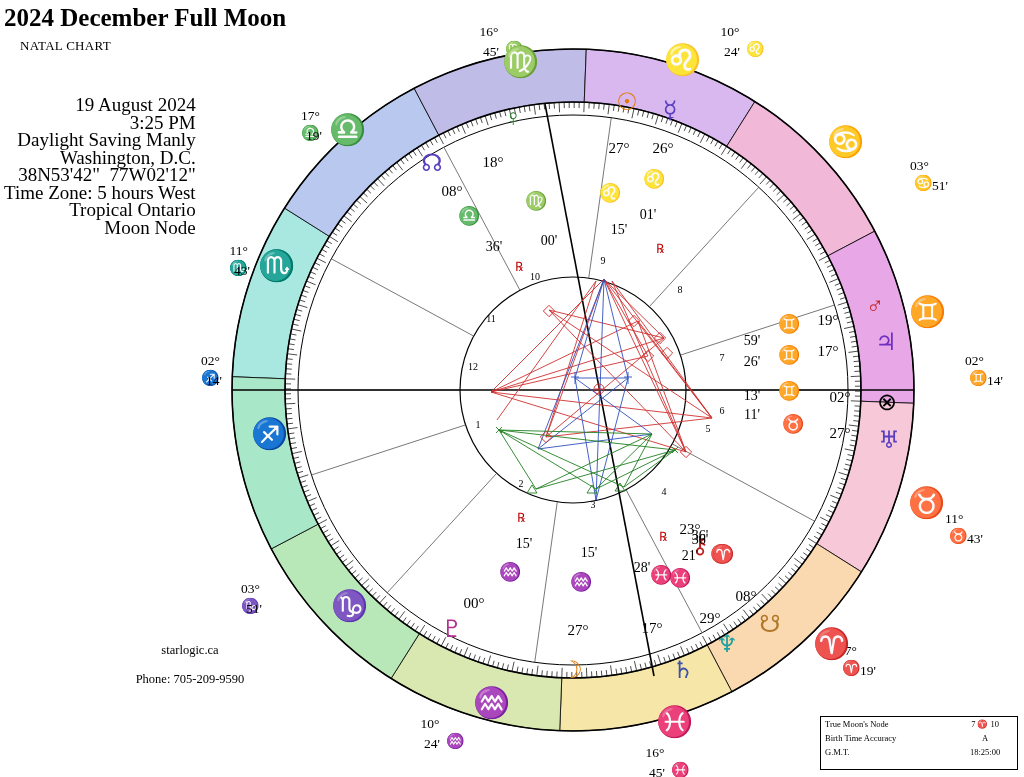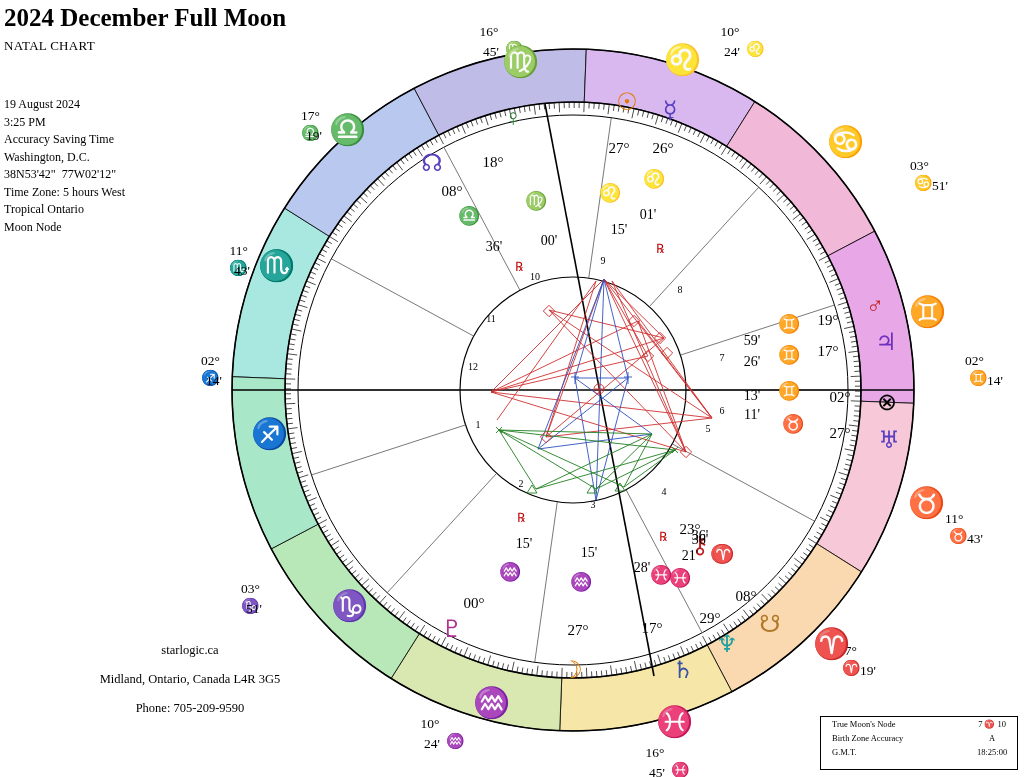--- a/index.html
+++ b/index.html
@@ -3,67 +3,66 @@
 <meta charset="utf-8">
 <style>
   html,body{margin:0;padding:0;}
   body{
     width:1024px;height:777px;background:#ffffff;
     font-family:"Liberation Serif", serif;
     color:#000;position:relative;overflow:hidden;
   }
   .abs{position:absolute;}
   #title{left:4px;top:4px;font-size:25px;font-weight:bold;letter-spacing:0px;}
-  #subtitle{left:4px;top:38px;font-size:13px;letter-spacing:0.3px;}
-  #natal-info{left:4px;top:96px;font-size:12px;line-height:17.5px;}
+  #subtitle{left:20px;top:38px;font-size:13px;letter-spacing:0.3px;}
+  #natal-info{left:4px;top:96px;font-size:19px;line-height:17.5px;text-align:right;}
   #natal-info div{white-space:pre;}
   #footer{left:0px;top:636px;width:300px;text-align:center;font-size:12.5px;line-height:29px;padding-left:40px;}
   #legend{left:820px;top:716px;width:196px;height:52px;border:1px solid #000;font-size:8.5px;}
-  #legend table{width:100%;border-collapse:collapse;margin-left:7px;}
+  #legend table{width:100%;border-collapse:collapse;}
   #legend td{padding:1px 4px;line-height:12px;white-space:nowrap;}
   #legend td.val{text-align:center;}
   .chart{left:228px;top:12px;width:760px;height:760px;}
   svg{display:block;}
   text{font-family:"Liberation Serif", serif;}
   .deg{font-size:13.5px;}
   .min{font-size:13.5px;}
   .housenum{font-size:10px;fill:#000;}
 </style>
 </head>
 <body>
 
 <div class="abs" id="title">2024 December Full Moon</div>
 <div class="abs" id="subtitle">NATAL CHART</div>
 
 <div class="abs" id="natal-info">
   <div>19 August 2024</div>
   <div>3:25 PM</div>
-  <div>Accuracy Saving Time</div>
+  <div>Daylight Saving Manly</div>
   <div>Washington, D.C.</div>
   <div>38N53'42"  77W02'12"</div>
   <div>Time Zone: 5 hours West</div>
   <div>Tropical Ontario</div>
   <div>Moon Node</div>
 </div>
 
 <div class="abs" id="footer">
   <div>starlogic.ca</div>
-  <div>Midland, Ontario, Canada  L4R 3G5</div>
   <div>Phone: 705-209-9590</div>
 </div>
 
 <div class="abs" id="legend">
   <table>
     <tbody>
         <tr>
       <td>True Moon's Node</td>
       <td class="val">7 ♈ 10</td>
     </tr>
     <tr>
-      <td>Birth Zone Accuracy</td>
+      <td>Birth Time Accuracy</td>
       <td class="val">A</td>
     </tr>
     <tr>
       <td>G.M.T.</td>
       <td class="val">18:25:00</td>
     </tr>
   </tbody>
     </table>
 </div>
 

